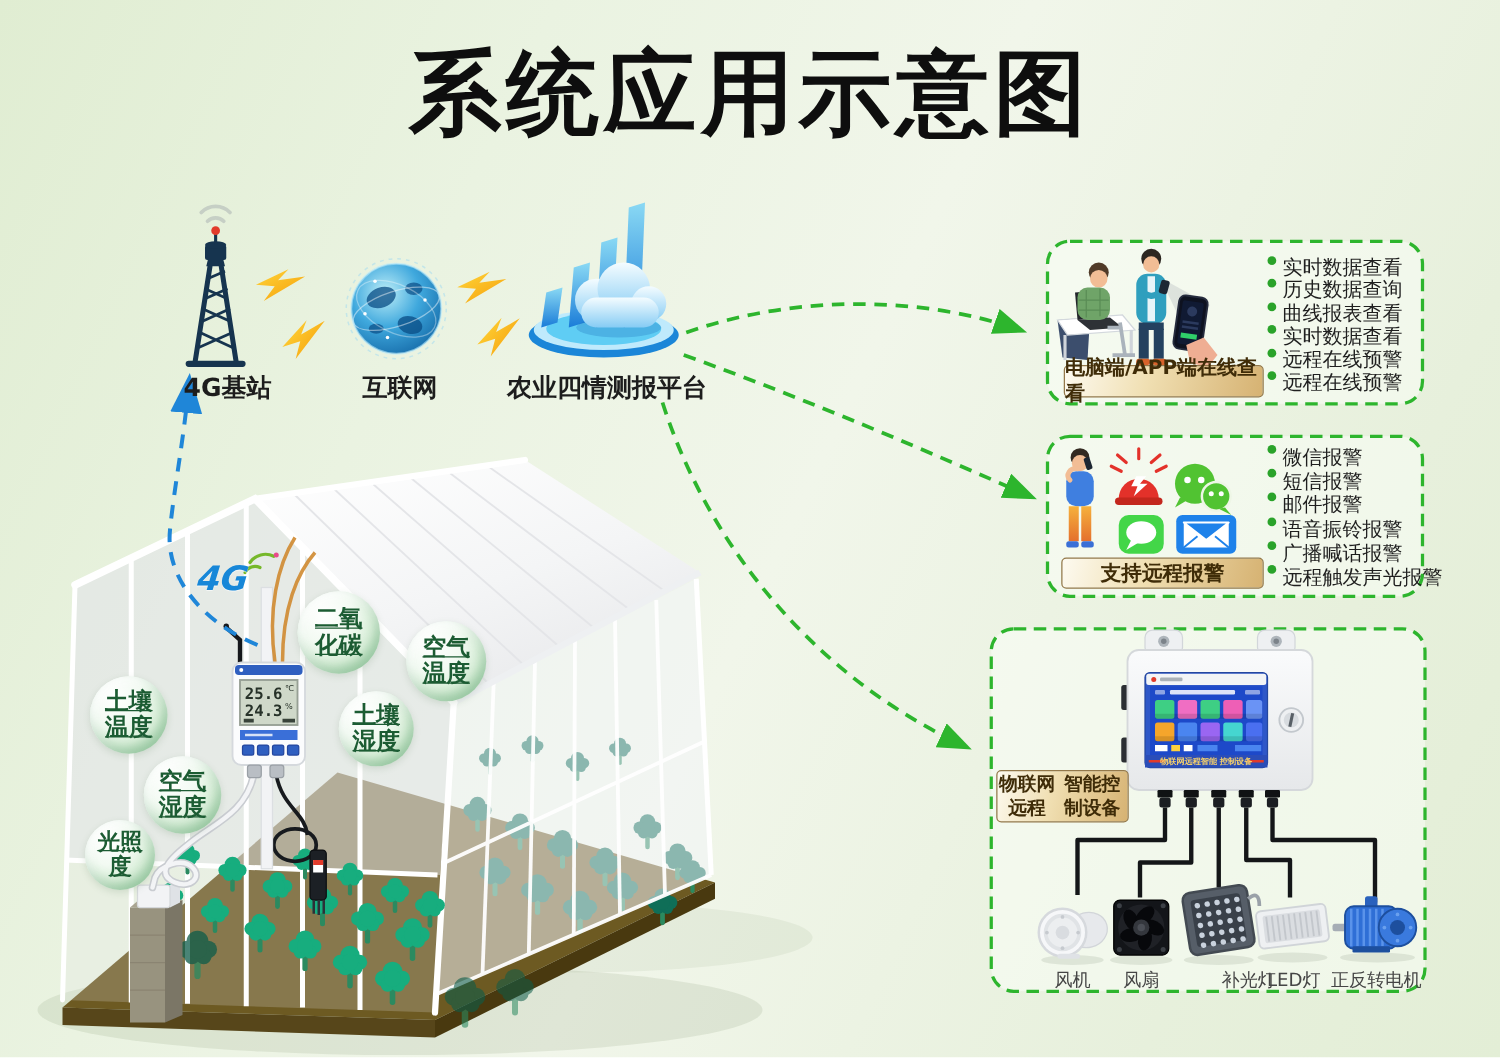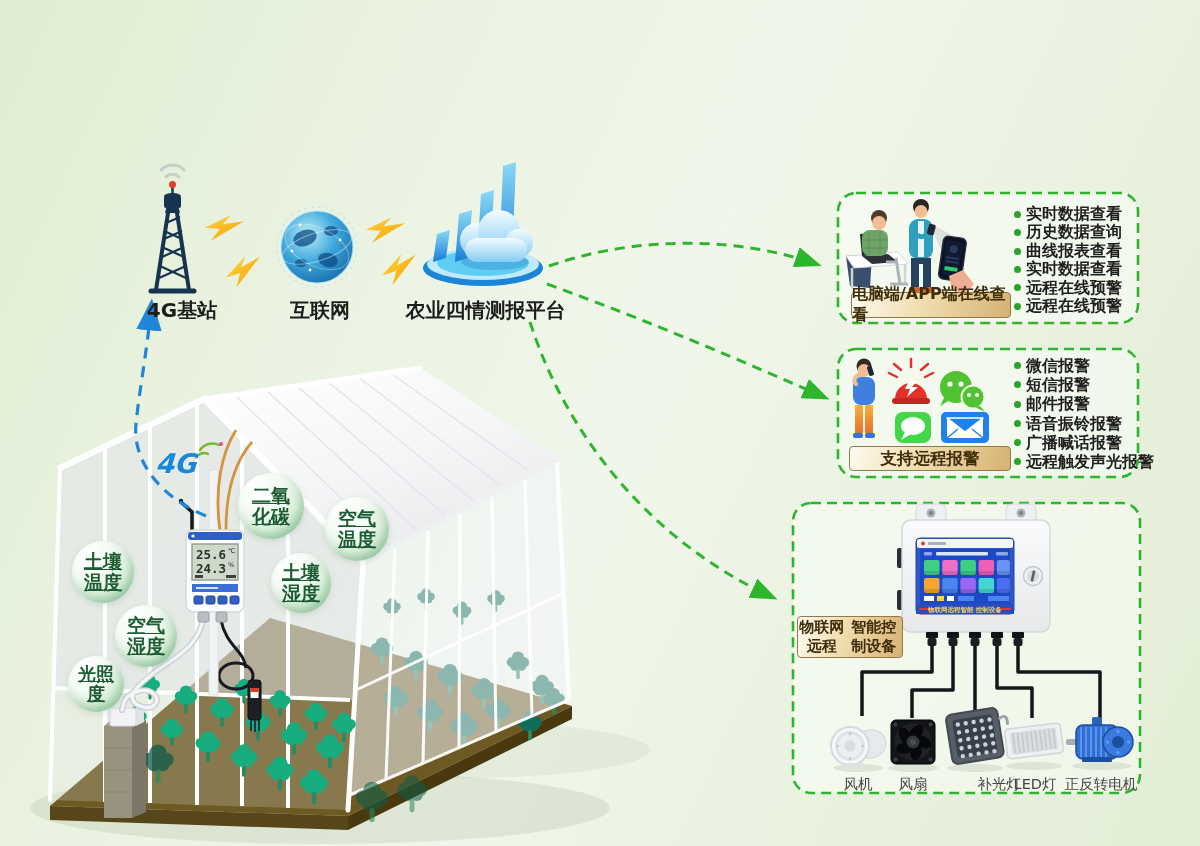--- a/index.html
+++ b/index.html
@@ -14,21 +14,21 @@
   .fourg{font-size:27px;font-weight:900;font-style:italic;color:#1787d8;transform:skewX(-6deg);
          text-shadow:0 1px 0 rgba(255,255,255,.6);}
   .bubble{border-radius:50%;display:flex;flex-direction:column;align-items:center;justify-content:center;
           background:radial-gradient(circle at 32% 28%, #ffffff 0%, #f2faf2 36%, #d9efd9 62%, #b4ddb9 84%, #8fc89b 100%);
           box-shadow:inset -3px -5px 9px rgba(80,150,100,.35), inset 3px 4px 7px rgba(255,255,255,.85), 0 2px 6px rgba(90,130,90,.18);
           color:#1c5c33;font-weight:700;font-size:19px;line-height:21px;text-align:center;text-decoration:underline;}
   .goldbox{display:flex;align-items:center;justify-content:center;border-radius:4px;
            background:linear-gradient(105deg,#fdfaf0 0%,#f0dfb2 42%,#d6b272 100%);
            border:1px solid #93784a;color:#3f2c08;font-weight:700;}
   .blist{list-style:none;margin:0;padding:0;}
-  .blist li{display:flex;align-items:center;gap:5px;font-weight:700;color:#1f1f1f;white-space:nowrap;}
+  .blist li{display:flex;gap:5px;font-weight:400;color:#1f1f1f;white-space:nowrap;}
   .dot{width:7px;height:7px;border-radius:50%;background:#2aa32a;flex:0 0 auto;}
   .p1 li{font-size:16px;line-height:18.4px;}
   .p2 li{font-size:16px;line-height:19.2px;}
   .devlabel{font-size:14.5px;color:#454545;font-weight:500;transform:translateX(-50%);white-space:nowrap;}
   .ctr{ text-align:center;}
 </style>
 </head>
 <body>
 
 <div class="stage">
@@ -540,20 +540,21 @@
     <circle cx="1118" cy="742" r="15" fill="#3a7ade" stroke="#1d4f9e" stroke-width="1.5"></circle>
     <circle cx="1118" cy="742" r="6" fill="#1d4f9e"></circle>
     <circle cx="1118" cy="731.5" r="1.5" fill="#6aa0ee"></circle>
         <circle cx="1118" cy="752.5" r="1.5" fill="#6aa0ee"></circle>
     <circle cx="1107.5" cy="742" r="1.5" fill="#6aa0ee"></circle>
         <circle cx="1128.5" cy="742" r="1.5" fill="#6aa0ee"></circle>
     <rect x="1082" y="757" width="30" height="5" rx="1" fill="#1d4f9e"></rect>
   </g>
 </svg>
 
+<div class="abs title">系统应用示意图</div>
 
 <div class="abs flowlabel" style="left:132px;top:297px;width:100px;">4G基站</div>
 <div class="abs flowlabel" style="left:270px;top:297px;width:100px;">互联网</div>
 <div class="abs flowlabel" style="left:398px;top:297px;width:175px;">农业四情测报平台</div>
 <div class="abs fourg" style="left:158px;top:448px;">4G</div>
 
 <div class="abs bubble" style="left:72px;top:541px;width:62px;height:62px;">
   <span>土壤</span>
       <span>温度</span>
 </div>

